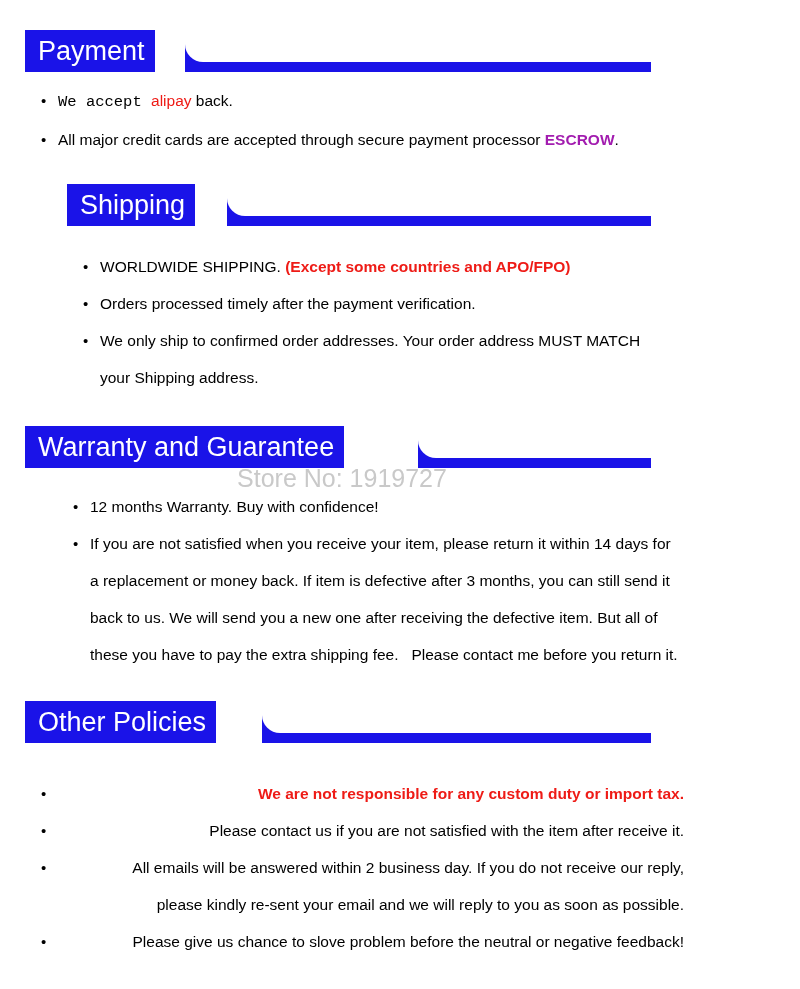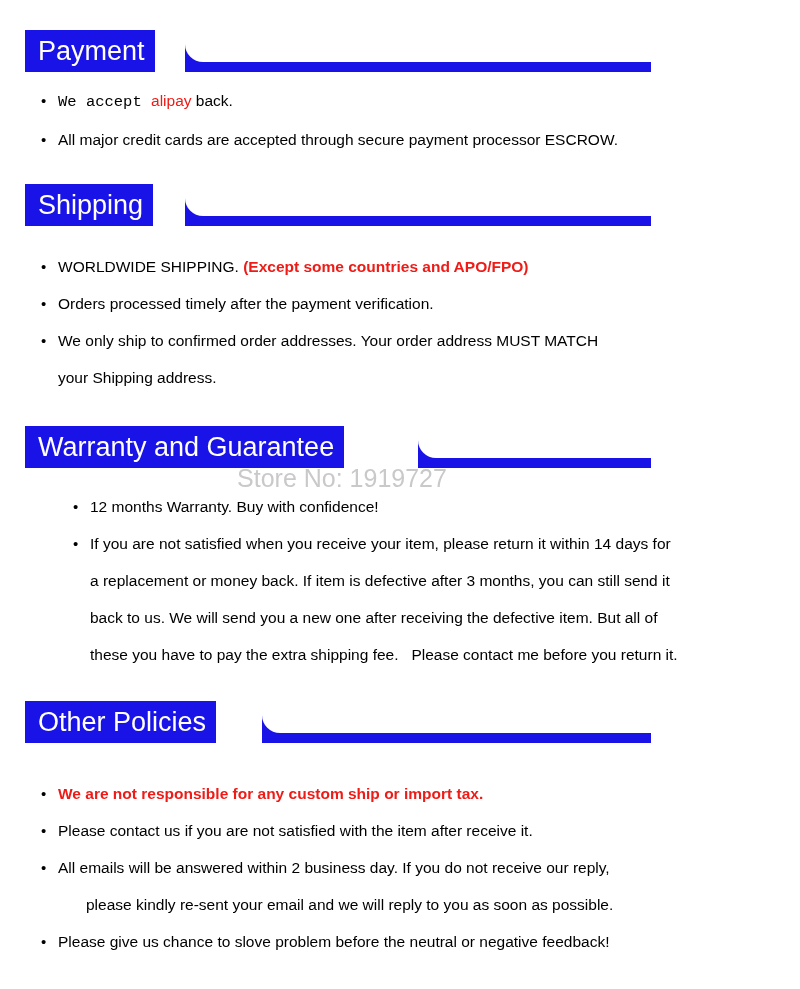--- a/index.html
+++ b/index.html
@@ -102,21 +102,21 @@
     line-height: 37px;
     font-size: 15px;
     color: #000000;
   }
   .bullet-row .cont {
     display: block;
   }
 
   .red { color: #ee1b16; }
   .red-strong { color: #ee1b16; font-weight: bold; }
-  .blue-txt { color: #000000; }
+  .blue-txt { color: #a21caf; font-weight: bold; }
 
   
   .sp-payment  { padding-top: 10px; }
   .sp-shipping { padding-top: 22px; }
   .sp-warranty { padding-top: 20px; }
   .sp-other    { padding-top: 32px; }
 
   
   .watermark {
     position: absolute;
@@ -151,21 +151,21 @@
             <span class="cont"><span style="white-space: pre-wrap; font-family: Liberation Mono, monospace;">We accept </span><span class="red" style="white-space: pre-wrap;">alipay</span><span style="white-space: pre-wrap;"> back.</span></span>
           </li>
           <li class="bullet-row">
             <span class="dot">•</span>
             <span class="cont"><span style="white-space: pre-wrap;">All major credit cards are accepted through secure payment processor </span><span class="blue-txt" style="white-space: pre-wrap;">ESCROW</span><span style="white-space: pre-wrap;">.</span></span>
           </li>
         </ul>
     </div>
   </div>
 
-  <div class="section" style="padding-top:26px;">
+  <div class="section" style="padding-top:26px;padding-left:42px;">
     <div class="banner">
       <div class="banner-block">
         <span class="banner-title">Shipping</span>
       </div>
       <div class="banner-notch" style="left:160px;"></div>
       <div class="banner-bar" style="left:178px;"></div>
     </div>
     <div class="sp-shipping">
       <ul class="body-list" id="list-shipping">
           <li class="bullet-row">
@@ -212,33 +212,33 @@
           <li class="bullet-row">
             <span class="cont"><span style="white-space: pre-wrap;">back to us. We will send you a new one after receiving the defective item. But all of</span></span>
           </li>
           <li class="bullet-row">
             <span class="cont"><span style="white-space: pre-wrap;">these you have to pay the extra shipping fee.   Please contact me before you return it.</span></span>
           </li>
         </ul>
     </div>
   </div>
 
-  <div class="section" style="padding-top:28px;">
+  <div class="section" style="padding-top:28px;text-align:right;">
     <div class="banner">
       <div class="banner-block">
         <span class="banner-title">Other Policies</span>
       </div>
       <div class="banner-notch" style="left:237px;"></div>
       <div class="banner-bar" style="left:255px;"></div>
     </div>
     <div class="sp-other">
       <ul class="body-list" id="list-other-policies">
           <li class="bullet-row">
             <span class="dot">•</span>
-            <span class="cont"><span class="red-strong" style="white-space: pre-wrap;">We are not responsible for any custom ship or import tax.</span></span>
+            <span class="cont"><span class="red-strong" style="white-space: pre-wrap;">We are not responsible for any custom duty or import tax.</span></span>
           </li>
           <li class="bullet-row">
             <span class="dot">•</span>
             <span class="cont"><span style="white-space: pre-wrap;">Please contact us if you are not satisfied with the item after receive it.</span></span>
           </li>
           <li class="bullet-row">
             <span class="dot">•</span>
             <span class="cont"><span style="white-space: pre-wrap;">All emails will be answered within 2 business day. If you do not receive our reply,</span></span>
           </li>
           <li class="bullet-row">

